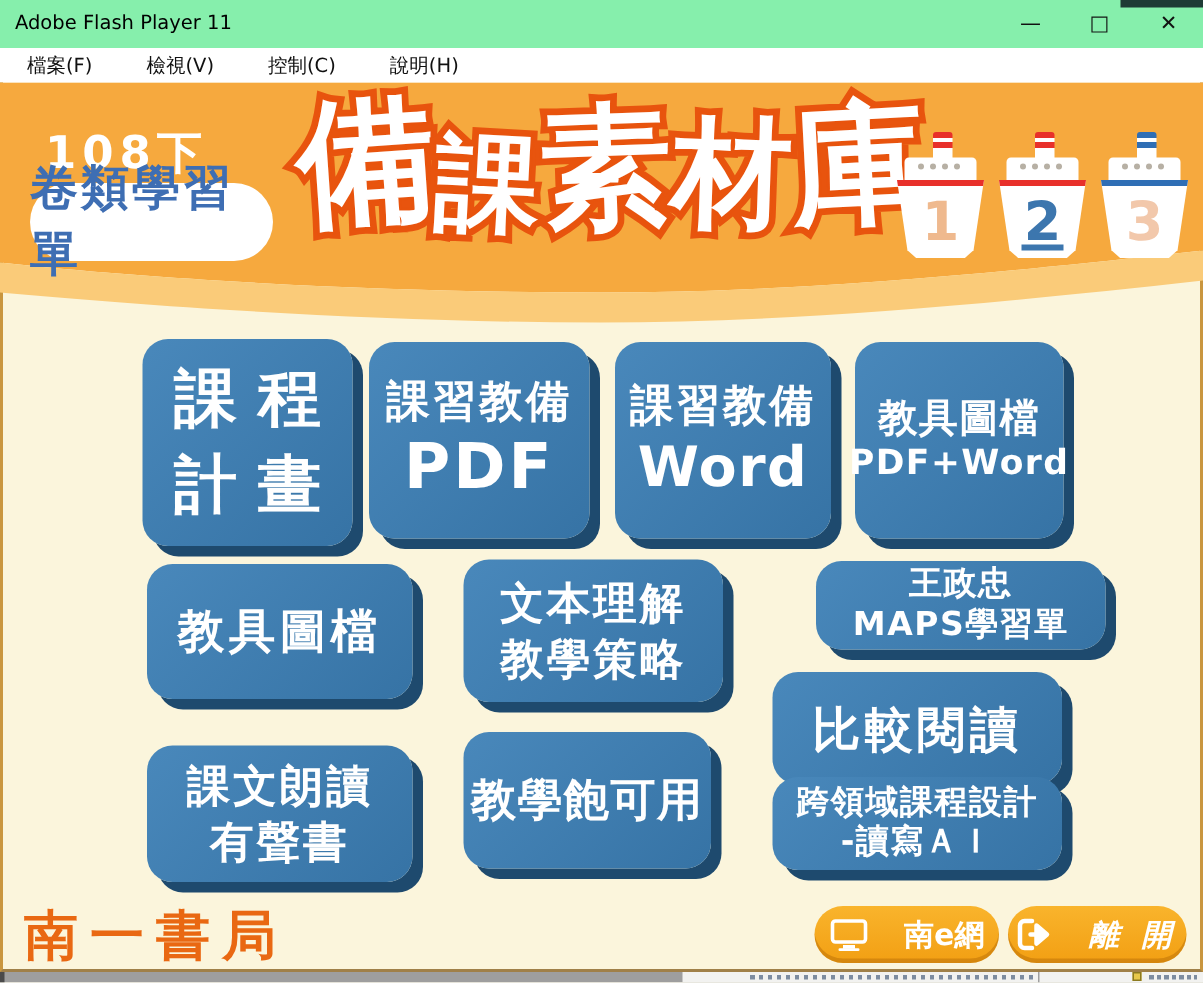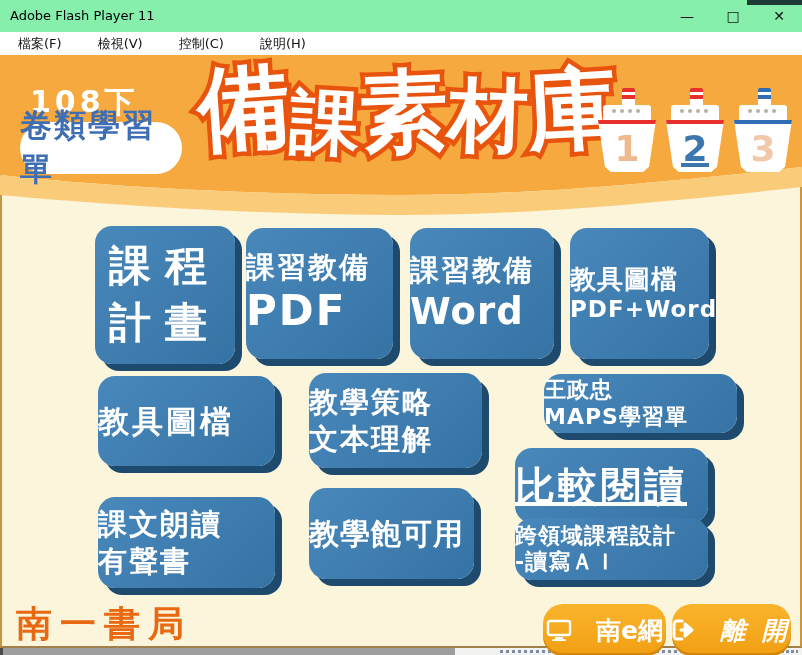--- a/index.html
+++ b/index.html
@@ -64,47 +64,47 @@
   .boat-num { font-size:36px; font-weight:900; margin-top:4px; }
   .boat1 .boat-num { color:#efb98e; }
   .boat2 .boat-num { color:#3c76ae; }
   .boat3 .boat-num { color:#f2c8ab; }
   .boat2 .hull::after { content:""; position:absolute; bottom:5px; left:50%; margin-left:-14px;
                         width:28px; height:4px; background:#3c76ae; }
 
   
   .btn { position:absolute; background:linear-gradient(135deg,#4988bb,#3673a5);
          border-radius:17px; box-shadow:7px 7px 0 #1e4a6e;
-         color:#fff; display:flex; flex-direction:column; align-items:flex-start; justify-content:center;
+         color:#fff; display:flex; flex-direction:column; align-items:center; justify-content:center;
          font-weight:bold; text-align:center; cursor:pointer; line-height:1.25; z-index:2; }
   .btn span { display:block; }
 
   #btn-course-plan { left:95px;  top:226px; width:140px; height:138px; font-size:42px; letter-spacing:14px; text-indent:14px; line-height:1.35; }
   #btn-pdf         { left:246px; top:228px; width:147px; height:131px; font-size:29px; letter-spacing:2px; }
   #btn-pdf .latin  { font-size:42px; letter-spacing:2px; }
   #btn-word        { left:410px; top:228px; width:144px; height:131px; font-size:29px; letter-spacing:2px; }
   #btn-word .latin { font-size:37px; letter-spacing:1px; }
   #btn-sheet       { left:570px; top:228px; width:139px; height:131px; font-size:26px; letter-spacing:1px; }
   #btn-sheet .latin{ font-size:23px; letter-spacing:1px; }
   #btn-tools       { left:98px;  top:376px; width:177px; height:90px; font-size:31px; letter-spacing:3px; }
   #btn-strategy    { left:309px; top:373px; width:173px; height:95px; font-size:29px; letter-spacing:2px; }
   #btn-maps        { left:544px; top:374px; width:193px; height:59px; font-size:22px; letter-spacing:1px; line-height:1.2; }
-  #btn-compare     { left:515px; top:448px; width:193px; height:75px; font-size:40px; letter-spacing:3px;text-decoration:underline; }
+  #btn-compare     { left:515px; top:448px; width:193px; height:75px; font-size:32px; letter-spacing:3px; }
   #btn-audio       { left:98px;  top:497px; width:177px; height:91px; font-size:29px; letter-spacing:2px; }
   #btn-bao         { left:309px; top:488px; width:165px; height:91px; font-size:30px; letter-spacing:1px; }
   #btn-cross       { left:515px; top:518px; width:193px; height:62px; font-size:22px; letter-spacing:1px; line-height:1.2; }
 
   
   .logo { position:absolute; left:16px; top:600px; font-family:"DejaVu Serif","Liberation Serif",serif;
           font-size:36px; font-weight:900; color:#e96812; letter-spacing:8px; z-index:2; }
-  .pill-btn { position:absolute; top:604px; height:52px; border-radius:20px;
+  .pill-btn { position:absolute; top:604px; height:38px; border-radius:20px;
               background:linear-gradient(180deg,#f9b42c,#f29f13);
               box-shadow:inset 0 -3px 0 rgba(160,90,0,.35);
               display:flex; align-items:center; justify-content:center; gap:24px;
-              color:#fff; font-weight:bold; font-size:25px; cursor:pointer; z-index:2; }
+              color:#fff; font-weight:bold; font-size:20px; cursor:pointer; z-index:2; }
   #btn-nan-e { left:543px; width:123px; }
   #btn-exit  { left:672px; width:119px; letter-spacing:4px;font-style:italic; }
   .pill-btn svg { display:block; }
 
   
   .bottom-sliver { position:absolute; left:0; top:648px; width:802px; height:7px; background:#9e9e9e; }
   .sliver-white { position:absolute; left:455px; top:0; width:347px; height:7px; background:#f2f2f0; }
   .sliver-edge { position:absolute; left:0; top:0; width:3px; height:7px; background:#4a4a4a; }
   .sliver-text1 { position:absolute; left:500px; top:2px; width:190px; height:3px;
                   background:repeating-linear-gradient(90deg,#7d8ca0 0 3px,transparent 3px 6px); }
@@ -190,22 +190,22 @@
   <span class="latin">Word</span>
 </div>
 <div class="btn" id="btn-sheet">
   <span>教具圖檔</span>
   <span class="latin">PDF+Word</span>
 </div>
 <div class="btn" id="btn-tools">
   <span>教具圖檔</span>
 </div>
 <div class="btn" id="btn-strategy">
+  <span>文本理解</span>
   <span>教學策略</span>
-  <span>文本理解</span>
 </div>
 <div class="btn" id="btn-maps">
   <span>王政忠</span>
   <span>MAPS學習單</span>
 </div>
 <div class="btn" id="btn-compare">
   <span>比較閱讀</span>
 </div>
 <div class="btn" id="btn-audio">
   <span>課文朗讀</span>

